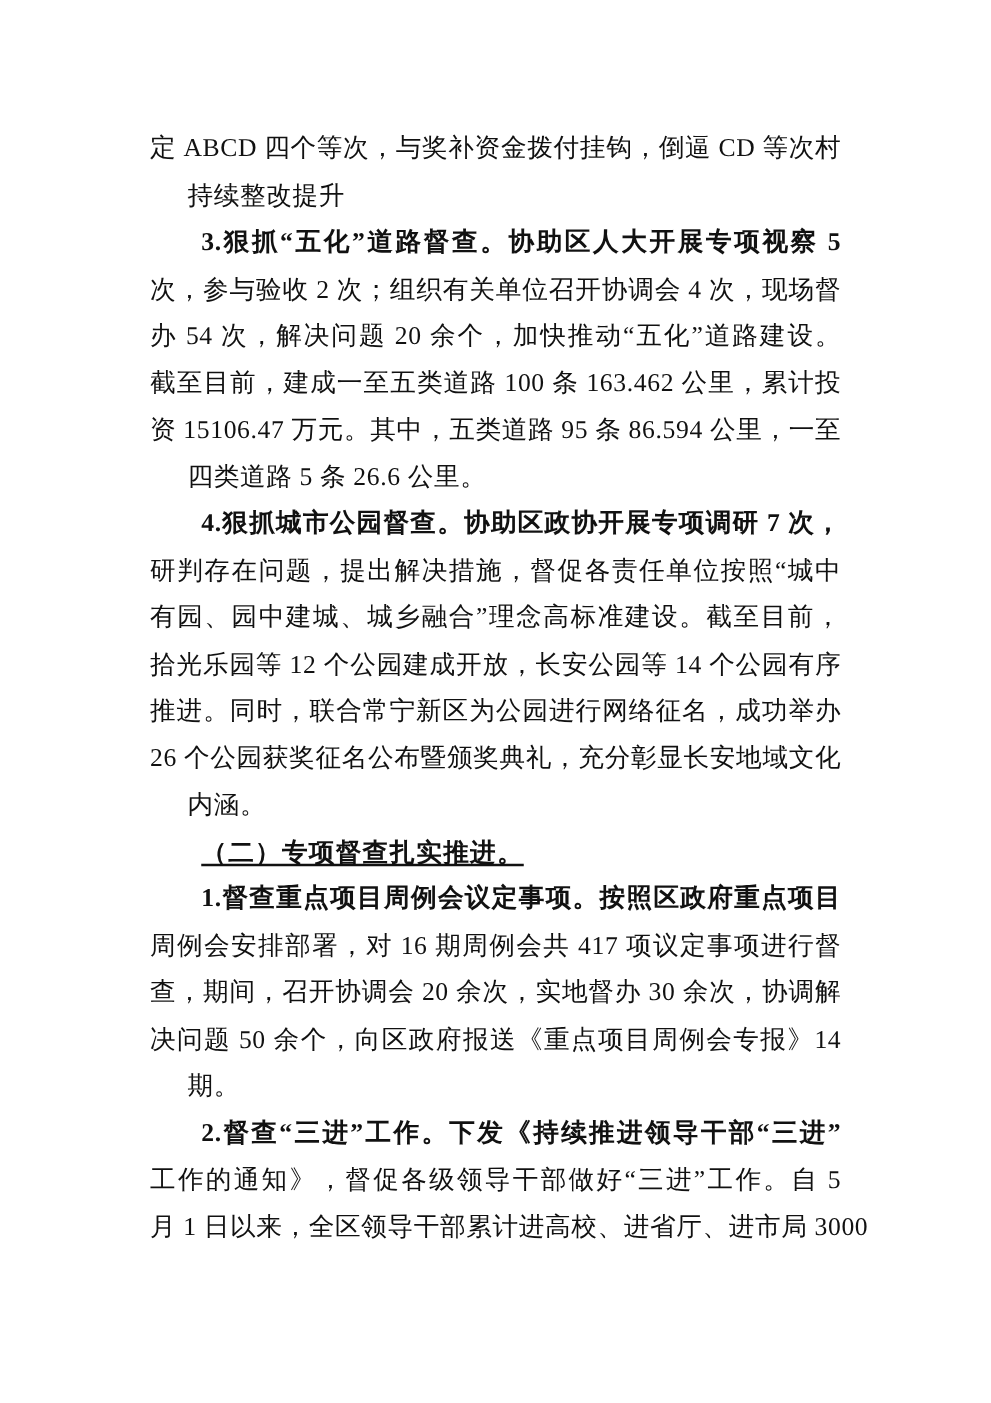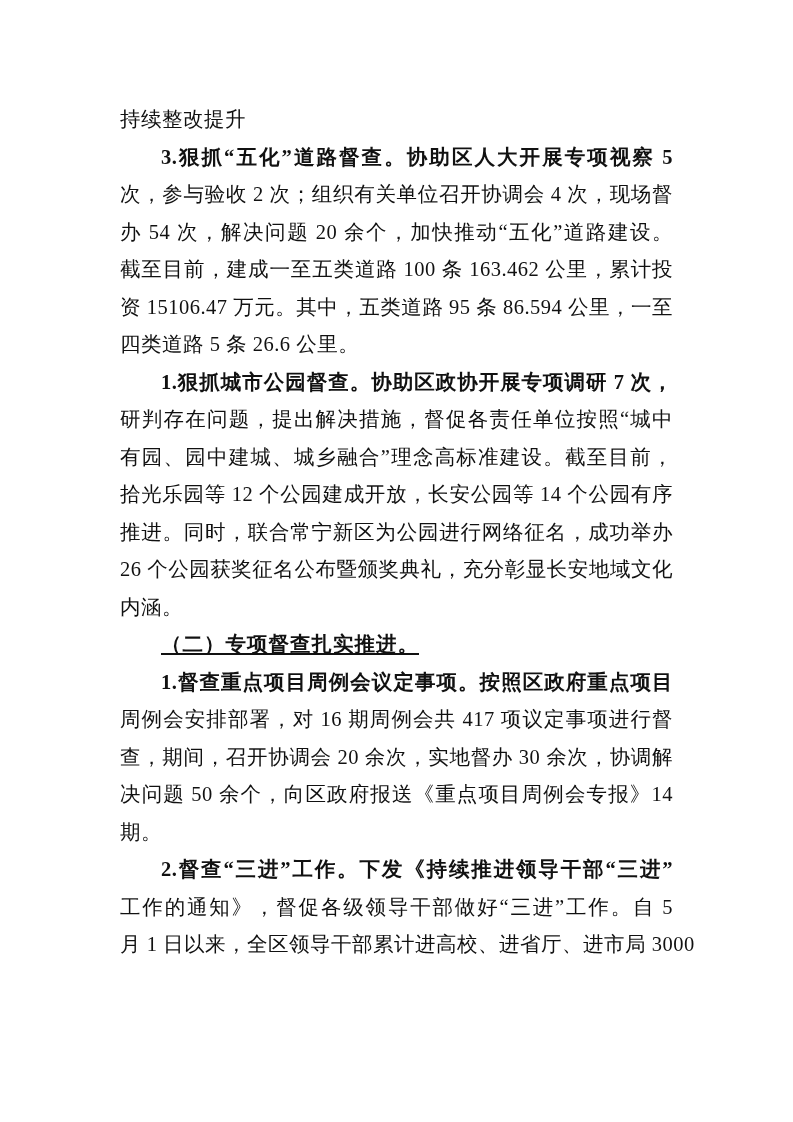--- a/index.html
+++ b/index.html
@@ -34,47 +34,49 @@
     .line {
       display: block;
       height: 37.5px;
       white-space: nowrap;
       text-align: justify;
       text-align-last: justify;
       letter-spacing: 0.5px;
     }
     .line.last {
       text-align-last: left;
+      margin-left: 30px;
     }
     .line.indent {
       padding-left: 41px;
       font-weight: bold;
     }
     .line.heading {
       font-family: "DejaVu Sans", "Liberation Sans", sans-serif;
       font-weight: bold;
       padding-left: 41px;
       text-align-last: left;
       letter-spacing: 1px;
       text-decoration: underline;
     }
   </style>
 </head>
 <body>
 
 <div class="page">
   <div class="text-block">
+    <span class="line">定 ABCD 四个等次，与奖补资金拨付挂钩，倒逼 CD 等次村</span>
     <span class="line last">持续整改提升</span>
     <span class="line indent">3.狠抓“五化”道路督查。协助区人大开展专项视察 5</span>
     <span class="line">次，参与验收 2 次；组织有关单位召开协调会 4 次，现场督</span>
     <span class="line">办 54 次，解决问题 20 余个，加快推动“五化”道路建设。</span>
     <span class="line">截至目前，建成一至五类道路 100 条 163.462 公里，累计投</span>
     <span class="line">资 15106.47 万元。其中，五类道路 95 条 86.594 公里，一至</span>
     <span class="line last">四类道路 5 条 26.6 公里。</span>
-    <span class="line indent">1.狠抓城市公园督查。协助区政协开展专项调研 7 次，</span>
+    <span class="line indent">4.狠抓城市公园督查。协助区政协开展专项调研 7 次，</span>
     <span class="line">研判存在问题，提出解决措施，督促各责任单位按照“城中</span>
     <span class="line">有园、园中建城、城乡融合”理念高标准建设。截至目前，</span>
     <span class="line">拾光乐园等 12 个公园建成开放，长安公园等 14 个公园有序</span>
     <span class="line">推进。同时，联合常宁新区为公园进行网络征名，成功举办</span>
     <span class="line">26 个公园获奖征名公布暨颁奖典礼，充分彰显长安地域文化</span>
     <span class="line last">内涵。</span>
     <span class="line heading">（二）专项督查扎实推进。</span>
     <span class="line indent">1.督查重点项目周例会议定事项。按照区政府重点项目</span>
     <span class="line">周例会安排部署，对 16 期周例会共 417 项议定事项进行督</span>
     <span class="line">查，期间，召开协调会 20 余次，实地督办 30 余次，协调解</span>

